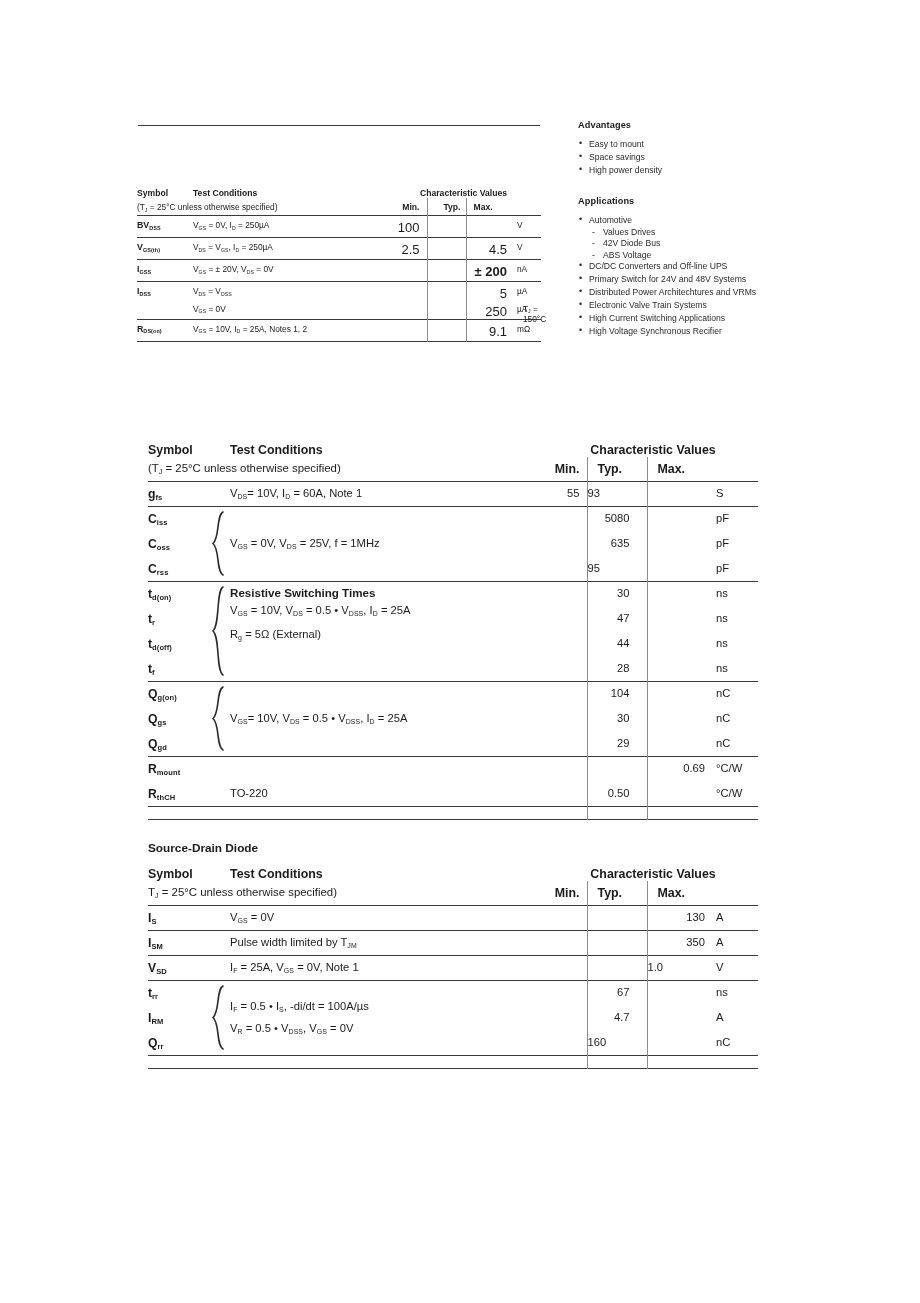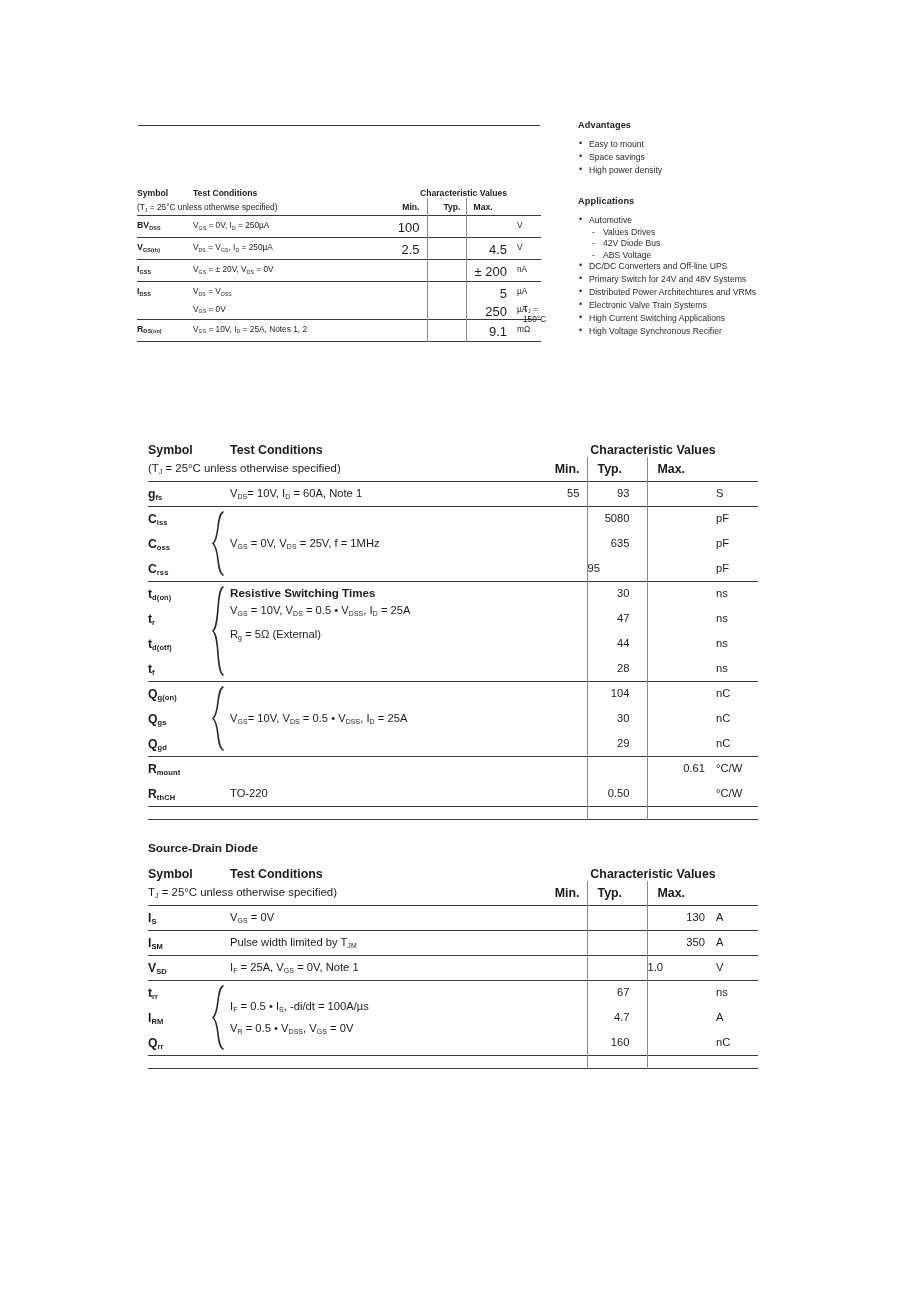--- a/index.html
+++ b/index.html
@@ -188,21 +188,21 @@
           <td class="num c-min rule-thick" style="position: relative;">2.5</td>
           <td class="num c-typ vsep-l rule-thick" style="padding-right: 5px !important; position: relative;"></td>
           <td class="num c-max vsep-l rule-thick" style="position: relative;">4.5</td>
           <td class="unit rule-thick" style="text-align: left; padding-left: 3px; position: relative;">V</td>
         </tr>
         <tr class="r">
           <td class="sym rule-thick" style="position: relative;">I<sub>GSS</sub></td>
           <td class="cond rule-thick" style="position: relative;"><span class="nowrap">V<sub>GS</sub> = ± 20V, V<sub>DS</sub> = 0V</span></td>
           <td class="num c-min rule-thick" style="position: relative;"></td>
           <td class="num c-typ vsep-l rule-thick" style="padding-right: 5px !important; position: relative;"></td>
-          <td class="num c-max vsep-l rule-thick" style="position: relative;">± 200</td>
+          <td class="num c-max vsep-l rule-thick" style="position: relative; font-weight: bold;">± 200</td>
           <td class="unit rule-thick" style="text-align: left; padding-left: 3px; position: relative;">nA</td>
         </tr>
         <tr class="r">
           <td class="sym rule-thick" style="position: relative;">I<sub>DSS</sub></td>
           <td class="cond rule-thick" style="position: relative;"><span class="nowrap">V<sub>DS</sub> =  V<sub>DSS</sub></span></td>
           <td class="num c-min rule-thick" style="position: relative;"></td>
           <td class="num c-typ vsep-l rule-thick" style="padding-right: 5px !important; position: relative;"></td>
           <td class="num c-max vsep-l rule-thick" style="position: relative;">5</td>
           <td class="unit rule-thick" style="text-align: left; padding-left: 3px; position: relative;">µA</td>
         </tr>
@@ -253,21 +253,21 @@
           <td class="hdr-a vsep-l" style="padding-bottom:5px;text-align:left;padding-left:10px">Max.</td>
           <td></td>
         </tr>
         <tr style="height:25px">
           <td class="sym rule-thick">g<sub>fs</sub></td>
           <td class="rule-thick" rowspan="1"></td>
           <td class="cond rule-thick" rowspan="1" style="vertical-align:middle;padding-top:0px">
             <div class="nowrap" style="line-height:20px">V<sub>DS</sub>= 10V, I<sub>D</sub> = 60A, Note 1</div>
           </td>
           <td class="num c-min rule-thick">55</td>
-          <td class="num vsep-l rule-thick" style="text-align:right;padding-right:17px">93</td>
+          <td class="num vsep-l rule-thick" style="text-align:left;padding-right:17px">93</td>
           <td class="num vsep-l rule-thick" style="text-align:right;padding-right:5px"></td>
           <td class="unit rule-thick" style="text-align:left;padding-left:6px">S</td>
         </tr>
         <tr style="height:25px">
           <td class="sym rule-thick">C<sub>iss</sub></td>
           <td class="brace-cell rule-thick" rowspan="3" style="vertical-align:middle;padding-top:0"><span class="brace"><svg width="16" height="67" viewBox="0 0 16 67">
                 <path d="M 13 2 C 6 6, 10 27.5, 3 33.5 C 10 39.5, 6 61, 13 65" fill="none" stroke="#2b2b2b" stroke-width="1.6" stroke-linecap="round"></path>
               </svg></span></td>
           <td class="cond rule-thick" rowspan="3" style="vertical-align:middle;padding-top:0px">
             <div class="nowrap" style="line-height:20px">V<sub>GS</sub> = 0V, V<sub>DS</sub> = 25V, f = 1MHz</div>
@@ -353,21 +353,21 @@
           <td class="num vsep-l " style="text-align:right;padding-right:17px">29</td>
           <td class="num vsep-l " style="text-align:right;padding-right:5px"></td>
           <td class="unit " style="text-align:left;padding-left:6px">nC</td>
         </tr>
         <tr style="height:25px">
           <td class="sym rule-thick">R<sub>mount</sub></td>
           <td class="rule-thick" rowspan="2"></td>
           <td class="cond rule-thick"></td>
           <td class="num c-min rule-thick"></td>
           <td class="num vsep-l rule-thick" style="text-align:right;padding-right:17px"></td>
-          <td class="num vsep-l rule-thick" style="text-align:right;padding-right:5px">0.61</td>
+          <td class="num vsep-l rule-thick" style="text-align:right;padding-right:5px">0.69</td>
           <td class="unit rule-thick" style="text-align:left;padding-left:6px">°C/W</td>
         </tr>
         <tr style="height:25px">
           <td class="sym ">R<sub>thCH</sub></td>
           <td class="cond ">TO-220</td>
           <td class="num c-min "></td>
           <td class="num vsep-l " style="text-align:right;padding-right:17px">0.50</td>
           <td class="num vsep-l " style="text-align:right;padding-right:5px"></td>
           <td class="unit " style="text-align:left;padding-left:6px">°C/W</td>
         </tr>
@@ -467,21 +467,21 @@
         <tr style="height:25px">
           <td class="sym ">I<sub>RM</sub></td>
           <td class="num c-min "></td>
           <td class="num vsep-l " style="text-align:right;padding-right:17px">4.7</td>
           <td class="num vsep-l " style="text-align:right;padding-right:5px"></td>
           <td class="unit " style="text-align:left;padding-left:6px">A</td>
         </tr>
         <tr style="height:25px">
           <td class="sym ">Q<sub>rr</sub></td>
           <td class="num c-min "></td>
-          <td class="num vsep-l " style="text-align:right;padding-right:17px">160</td>
+          <td class="num vsep-l " style="padding-right:17px">160</td>
           <td class="num vsep-l " style="text-align:right;padding-right:5px"></td>
           <td class="unit " style="text-align:left;padding-left:6px">nC</td>
         </tr>
         <tr>
           <td colspan="3" class="rule-thick" style="height:0;padding:0"></td>
           <td class="rule-thick" style="height:0;padding:0"></td>
           <td class="rule-thick vsep-l" style="height:0;padding:0"></td>
           <td class="rule-thick vsep-l" style="height:0;padding:0"></td>
           <td class="rule-thick" style="height:0;padding:0"></td>
         </tr>

